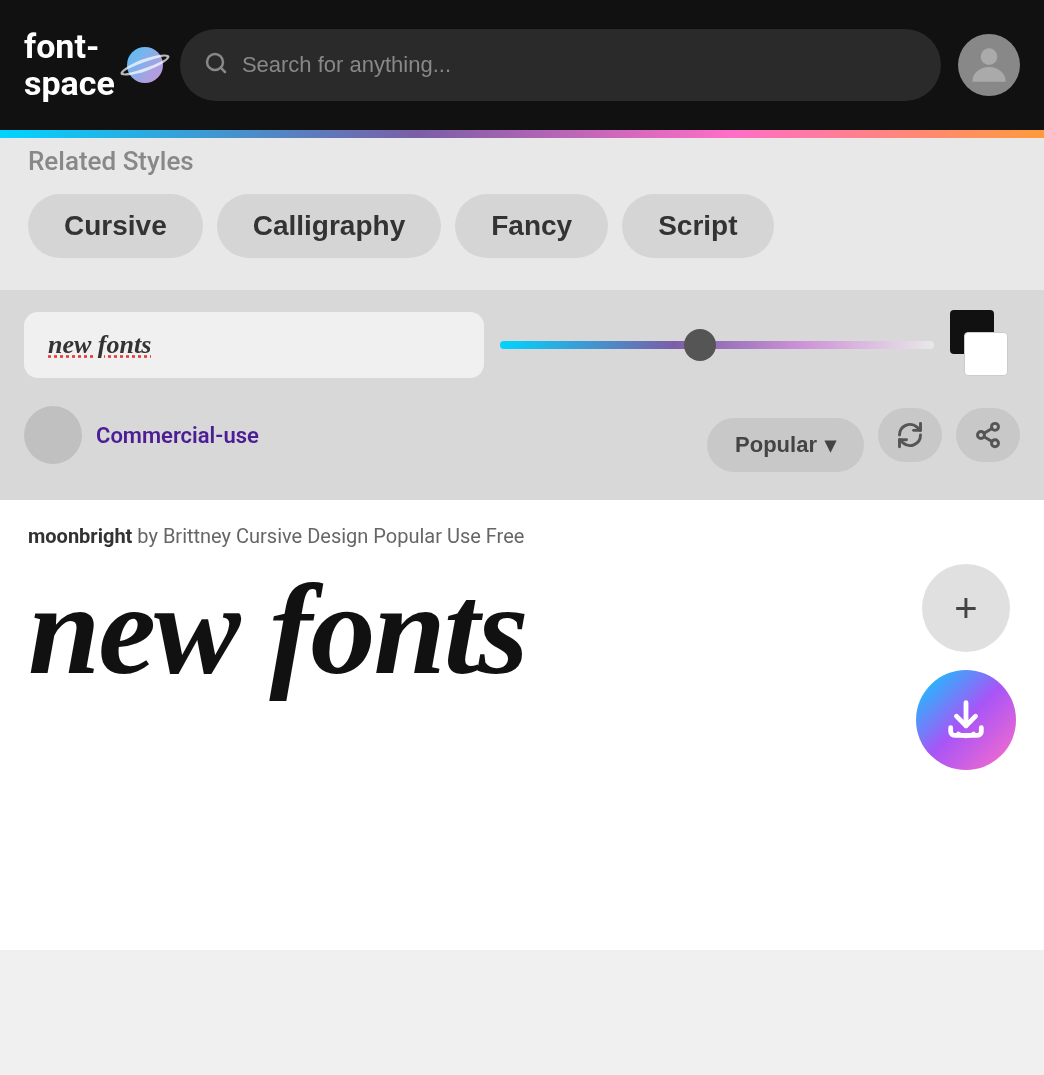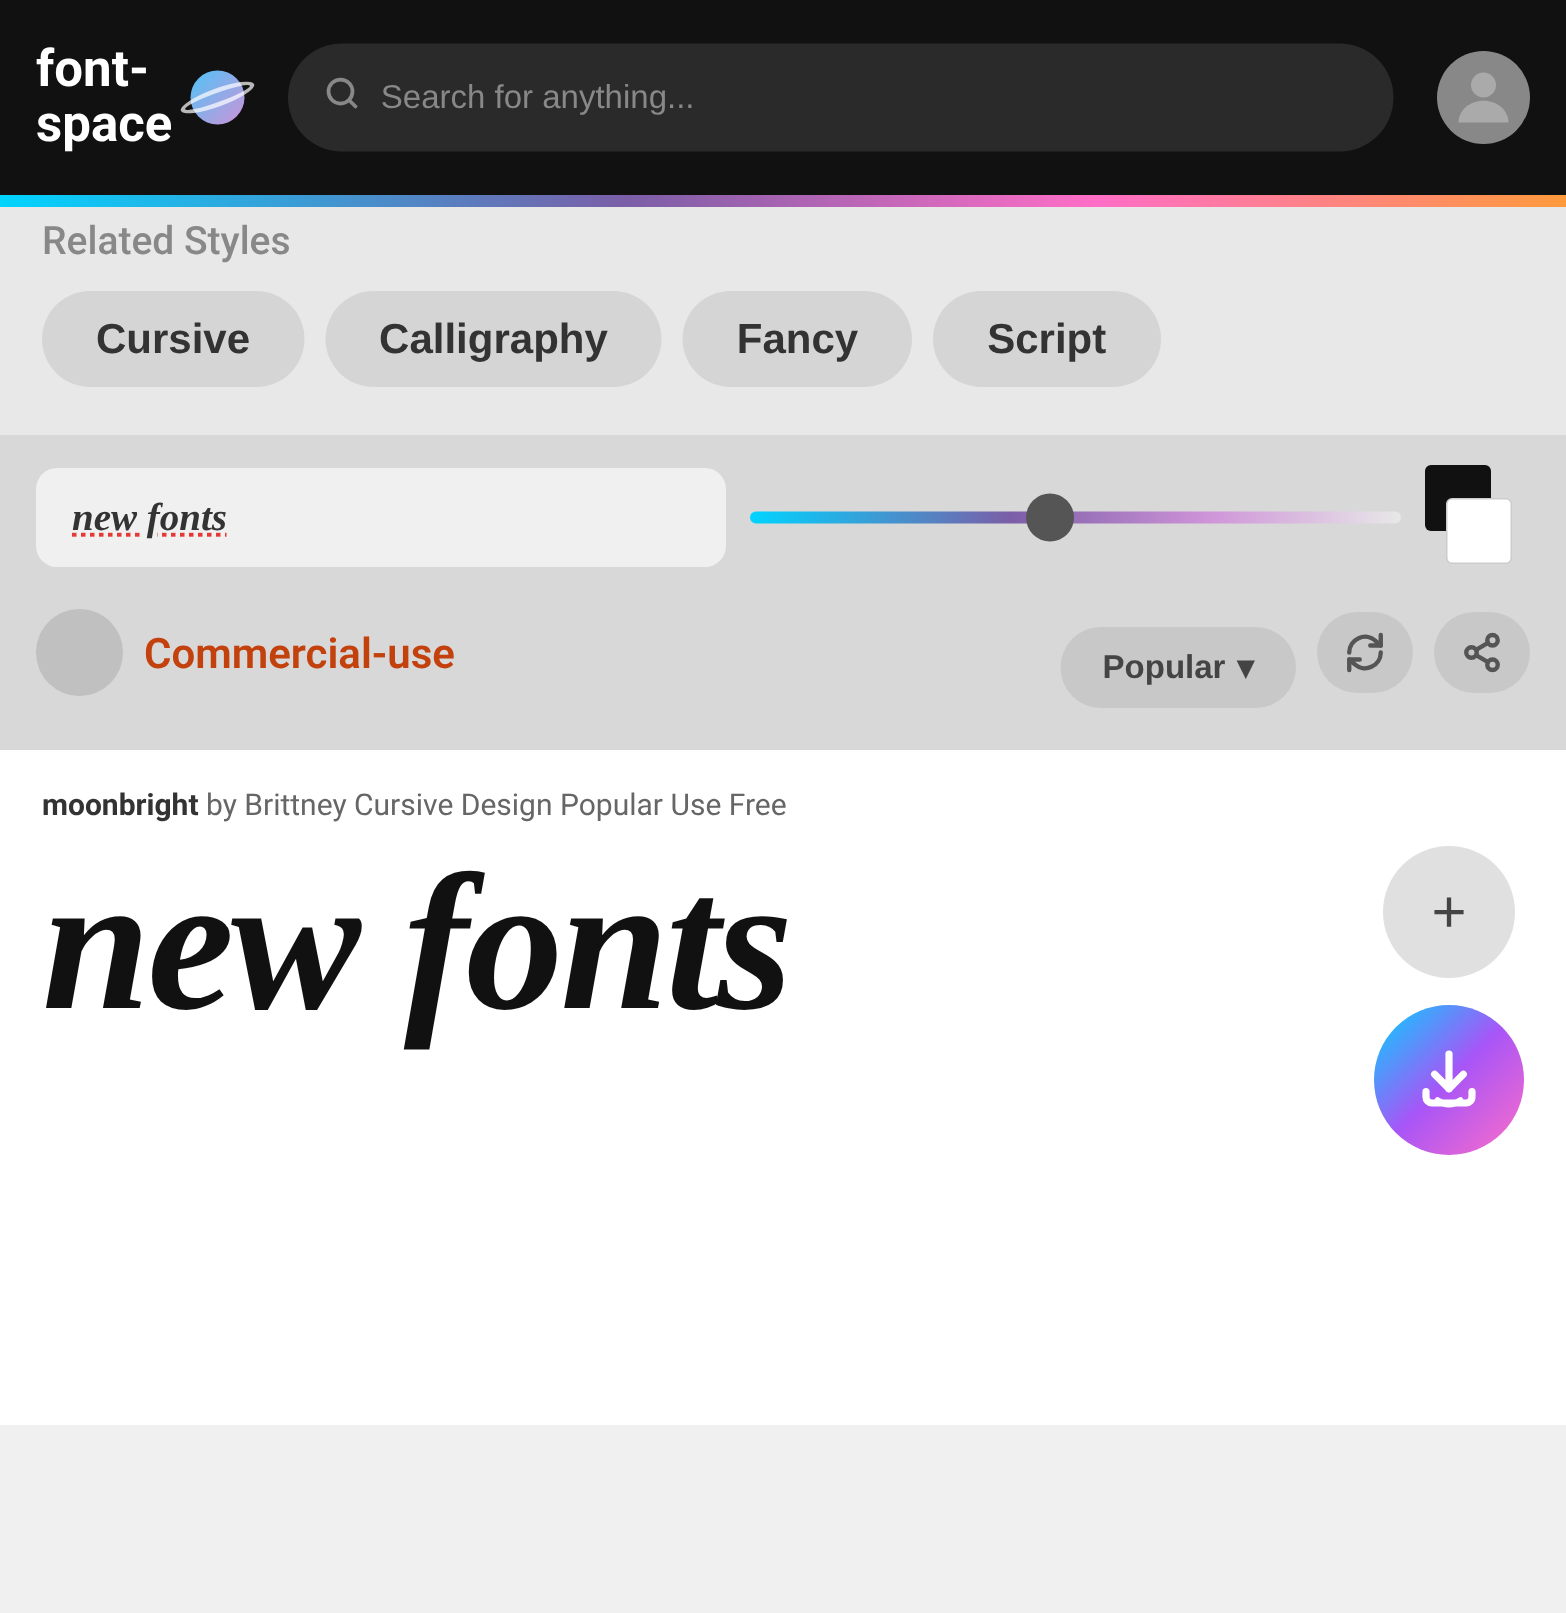--- a/index.html
+++ b/index.html
@@ -12,21 +12,21 @@
       overflow-x: hidden;
     }
 
     
     .header {
       background: #111;
       height: 130px;
       display: flex;
       align-items: center;
       padding: 0 24px;
-      gap: 29px;
+      gap: 17px;
     }
 
     .logo {
       display: flex;
       align-items: center;
       gap: 8px;
       flex-shrink: 0;
     }
 
     .logo-text {
@@ -244,23 +244,23 @@
     .toggle {
       width: 58px;
       height: 58px;
       background: #c0c0c0;
       border-radius: 50%;
       cursor: pointer;
       flex-shrink: 0;
     }
 
     .commercial-label {
-      font-size: 28px;
+      font-size: 22px;
       font-weight: 600;
-      color: #c2410c;
+      color: #4c1d95;
     }
 
     .sort-btn {
       background: #c8c8c8;
       border: none;
       border-radius: 50px;
       padding: 14px 28px;
       font-size: 22px;
       font-weight: 600;
       color: #444;

